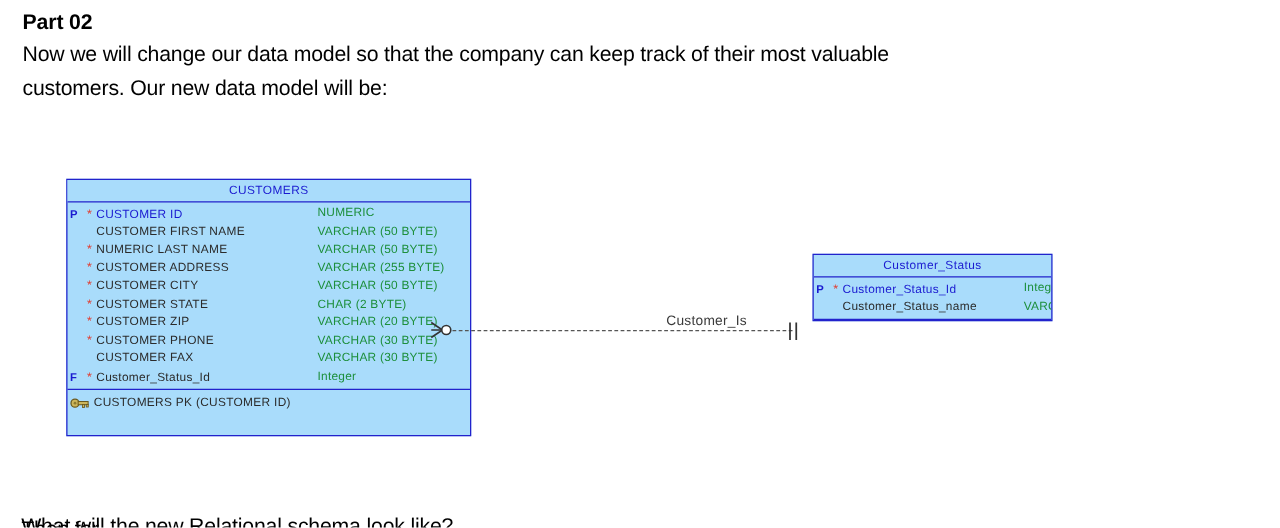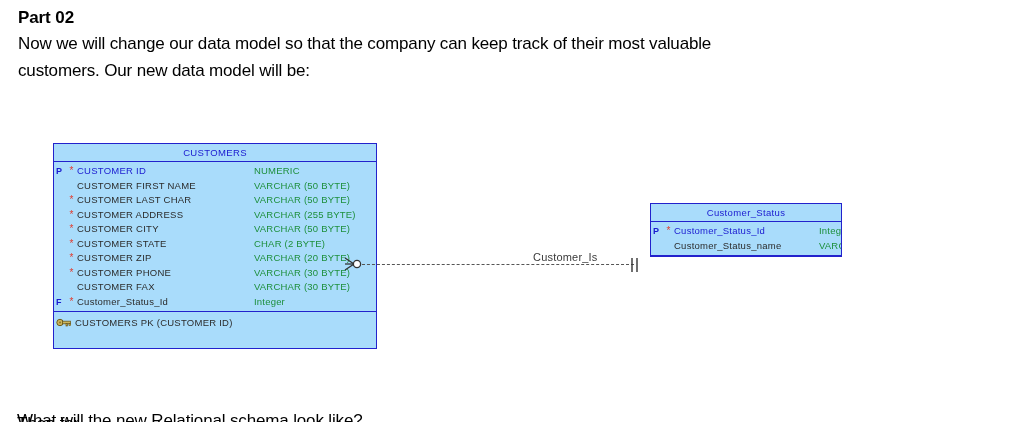--- a/index.html
+++ b/index.html
@@ -194,21 +194,21 @@
       <div class="attr-row">
         <span class="col-key"></span>
         <span class="col-req"></span>
         <span class="col-name">CUSTOMER FIRST NAME</span>
         <span class="col-type">VARCHAR (50 BYTE)</span>
       </div>
 
       <div class="attr-row">
         <span class="col-key"></span>
         <span class="col-req">*</span>
-        <span class="col-name">CUSTOMER LAST CHAR</span>
+        <span class="col-name">NUMERIC LAST NAME</span>
         <span class="col-type">VARCHAR (50 BYTE)</span>
       </div>
 
       <div class="attr-row">
         <span class="col-key"></span>
         <span class="col-req">*</span>
         <span class="col-name">CUSTOMER ADDRESS</span>
         <span class="col-type">VARCHAR (255 BYTE)</span>
       </div>
 

